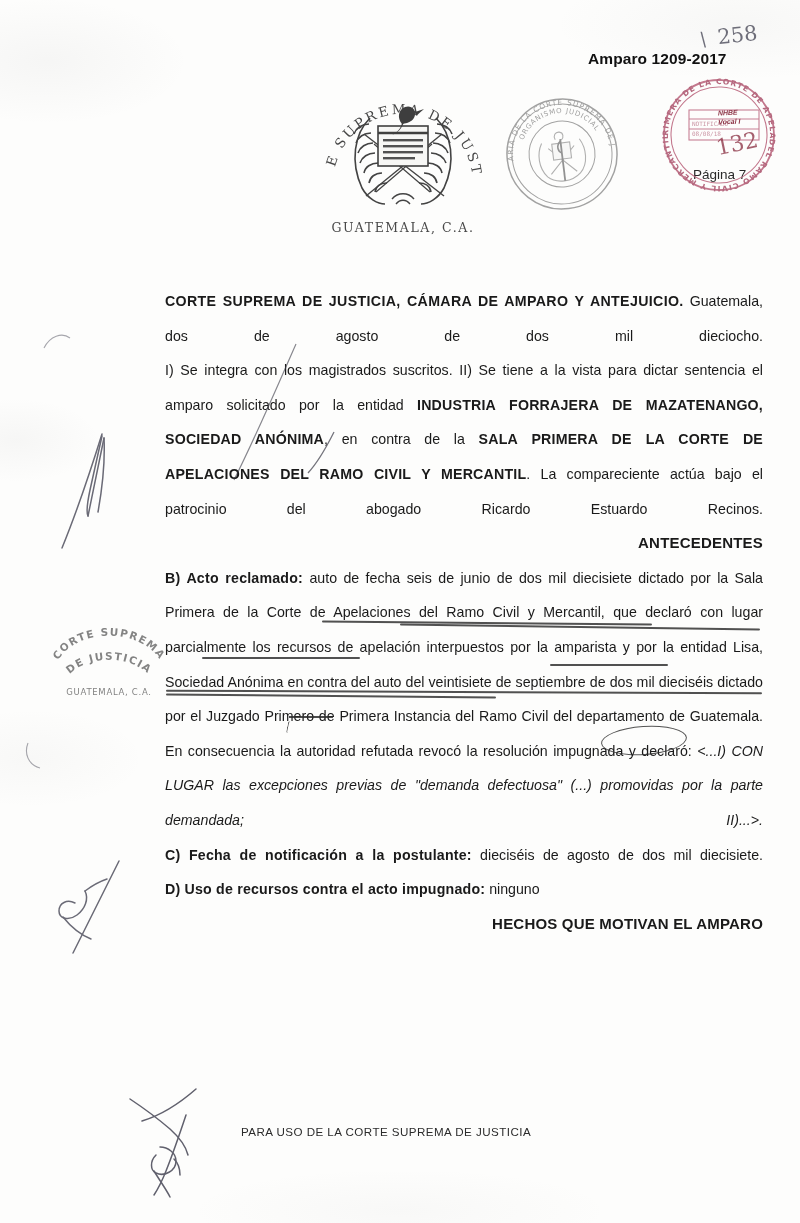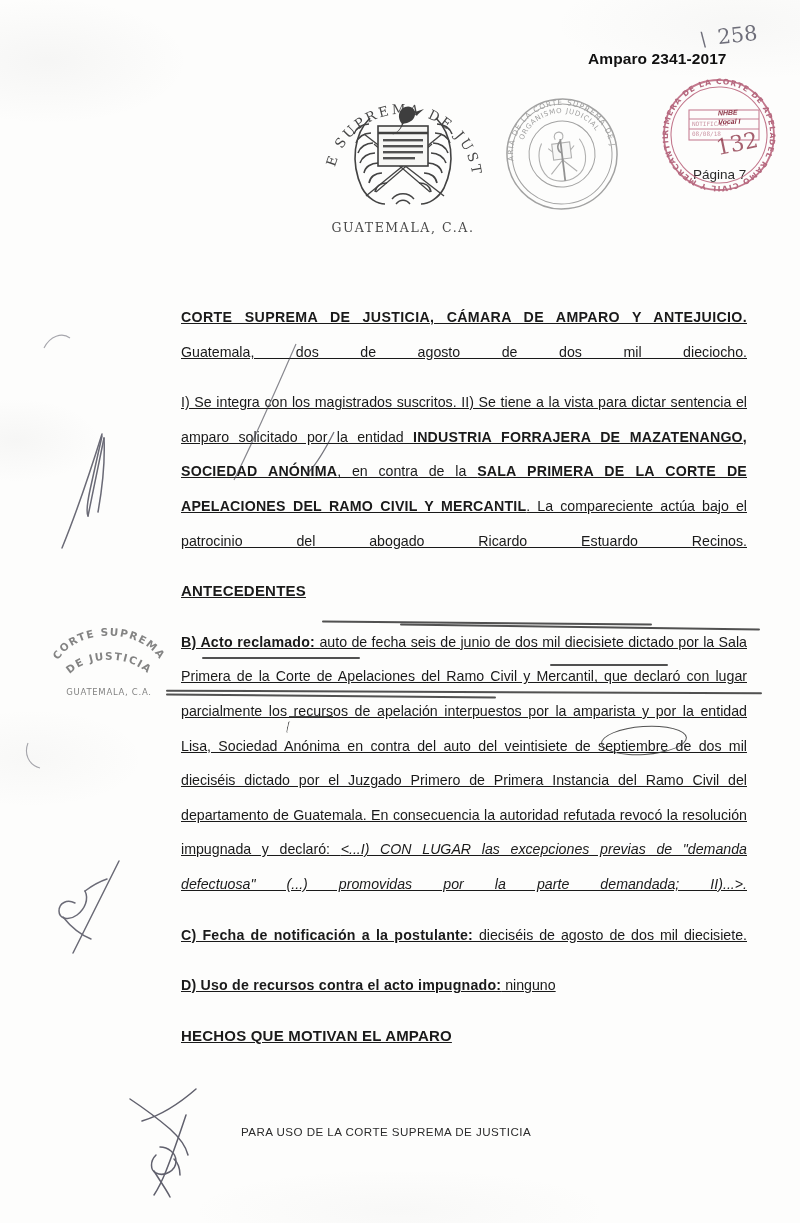--- a/index.html
+++ b/index.html
@@ -106,28 +106,28 @@
   }
 
   
   .body{
     position:absolute;left:165px;top:284px;width:598px;
     font-size:14.2px;
     line-height:34.6px;
     color:#1a1a1a;
     text-align:justify;
   }
-  .body p{margin:16px;text-decoration:underline;}
+  .body p{margin:0;}
   .b{font-weight:bold;letter-spacing:.2px;}
   .just{text-align:justify;text-align-last:justify;}
   .it{font-style:italic;}
   .lead-wide{letter-spacing:.35px;}
 
   .sec-heading{
-    text-align:left;font-weight:bold;font-size:15px;letter-spacing:.2px;
+    text-align:right;font-weight:bold;font-size:15px;letter-spacing:.2px;
   }
 
   .footer-note{
     position:absolute;left:241px;top:1125px;
     font-size:11.6px;font-weight:normal;letter-spacing:.45px;color:#2b2b2b;
     white-space:nowrap;
   }
 
   
   .ink{position:absolute;pointer-events:none;}
@@ -164,21 +164,21 @@
 <body>
 
 <div class="page">
 
   <div class="scan-noise"></div>
 
   <div class="hand-num">
     <span class="tick">\</span><span>258</span>
   </div>
 
-  <div class="hdr-case">Amparo 2341-2017</div>
+  <div class="hdr-case">Amparo 1209-2017</div>
   <div class="hdr-pagina">Página 7</div>
 
   <div class="emblem">
     <svg class="arc-top" viewBox="0 0 170 170" xmlns="http://www.w3.org/2000/svg" aria-hidden="true">
       <defs>
         <path id="arcTop" d="M 16,104 A 70,70 0 0 1 154,104"></path>
       </defs>
       <text font-family="DejaVu Serif, serif" font-size="13.5" letter-spacing="2.6" fill="#2e2e2e">
         <textPath href="#arcTop" startOffset="50%" text-anchor="middle">CORTE SUPREMA DE JUSTICIA</textPath>
       </text>

